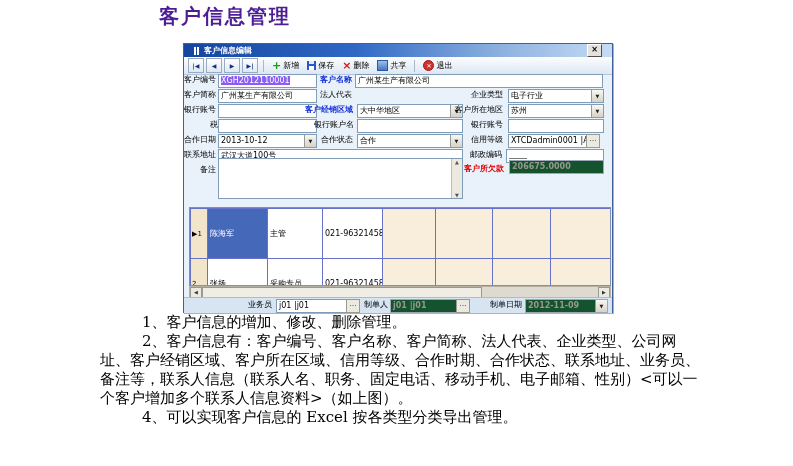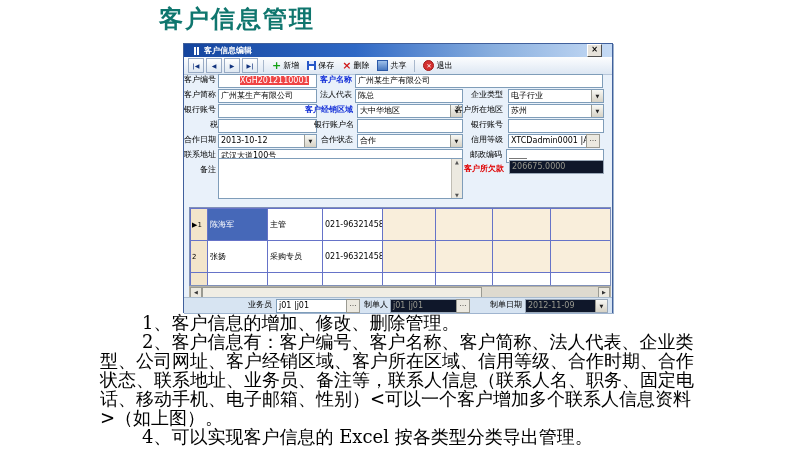--- a/index.html
+++ b/index.html
@@ -1,18 +1,18 @@
 <!DOCTYPE html>
 <html><head>
 <meta charset="utf-8">
 <style>
   html,body{margin:0;padding:0;background:#fff;}
   body{width:793px;height:466px;position:relative;overflow:hidden;font-family:"DejaVu Sans","Liberation Sans",sans-serif;}
 
-  .page-title{position:absolute;left:159px;top:3px;font-size:24px;font-weight:900;color:#0f766e;
+  .page-title{position:absolute;left:159px;top:3px;font-size:20px;font-weight:900;color:#4c1d95;
     font-family:Liberation Mono, monospace;letter-spacing:2px;}
 
   
   .dialog{position:absolute;left:183px;top:43px;width:428px;height:268px;background:#e9f1fa;
     border:1px solid #40609c;box-shadow:1px 1px 0 #9fb4cf;}
   .titlebar{position:absolute;left:0;top:0;right:0;height:13px;
     background:linear-gradient(90deg,#15459e 0%,#2f68c5 40%,#88aede 72%,#c6dbf5 100%);
     color:#fff;font-size:8px;font-weight:bold;display:flex;align-items:center;padding:0 10px;gap:3px;}
   .win-icon{width:7px;height:8px;background:linear-gradient(90deg,#fff 0 2px,rgba(0,0,0,0) 2px 3px,#fff 3px 5px,rgba(0,0,0,0) 5px 7px);}
   .close-btn{margin-left:auto;width:13px;height:11px;background:#e6e2da;border:1px solid #fff;
@@ -34,51 +34,51 @@
   .ic-share{width:9px;height:9px;background:linear-gradient(180deg,#9ec0ea,#4878c0);border:1px solid #2a58a8;}
   .ic-exit{width:9px;height:9px;border-radius:50%;background:#d43030;border:1px solid #a01818;position:relative;}
   .ic-exit::after{content:"✕";position:absolute;left:0;top:0;width:9px;height:9px;color:#fff;font-size:6px;line-height:9px;text-align:center;}
 
   
   .lbl{position:absolute;font-size:8px;color:#000;text-align:right;white-space:nowrap;line-height:12px;}
   .lbl.blue{color:#1430d8;font-weight:bold;}
   .lbl.red{color:#e00000;font-weight:bold;}
   .inp{position:absolute;height:12px;background:#fff;border:1px solid #7f9db9;font-size:8px;line-height:11px;
     padding:0 2px;white-space:nowrap;overflow:hidden;color:#000;}
-  .inp .sel{background:#ef4444;color:#fff;margin-left:19px;}
-  .inp.disabled{background:#0f172a;color:#98988e;border-color:#9aa8b8;}
+  .inp .sel{background:#8b5cf6;color:#fff;}
+  .inp.disabled{background:#14532d;color:#98988e;border-color:#9aa8b8;font-weight:bold;}
   .dd{position:absolute;right:0;top:0;width:11px;height:12px;background:linear-gradient(#f8f8f4,#d6d2c6);
     border-left:1px solid #9a9a92;font-size:5px;text-align:center;line-height:12px;color:#222;}
   .browse-btn{position:absolute;height:12px;background:#ece9e0;border:1px solid #9a9a92;font-size:7px;
     line-height:8px;text-align:center;color:#000;}
   .ul-hint{display:inline-block;width:18px;height:8px;border-bottom:1px solid #777;}
   .textarea{position:absolute;background:#fff;border:1px solid #7f9db9;}
   .va-scroll{position:absolute;right:0;top:0;width:10px;height:100%;background:#ece9e0;border-left:1px solid #c0bdb4;
     display:flex;flex-direction:column;justify-content:space-between;align-items:center;font-size:5px;color:#555;}
 
   
   .grid-wrap{position:absolute;left:5px;top:163px;width:420px;height:77px;border:1px solid #8090b8;background:#edf3fa;overflow:hidden;}
   table.grid{border-collapse:collapse;table-layout:fixed;width:420px;font-size:8px;color:#000;}
   .grid th{background:#f3e5cb;font-weight:normal;height:11px;border:1px solid #6673c8;padding:0;text-align:center;overflow:hidden;}
-  .grid td{height:15px;border:1px solid #6673c8;padding:8px 2px;background:#fff;white-space:nowrap;overflow:hidden;}
+  .grid td{height:15px;border:1px solid #6673c8;padding:17px 2px;background:#fff;white-space:nowrap;overflow:hidden;}
   .grid td.ind{background:#f3e5cb;font-size:7px;padding:0 1px;}
   .grid td.empty{background:#f9eedb;}
   .grid td.selcell{background:#4668b8;color:#fff;}
 
   
   .hscroll{position:absolute;left:5px;top:242px;width:420px;height:11px;background:#dedacf;border:1px solid #b4b0a4;}
   .hs-arrow{position:absolute;top:0;width:10px;height:9px;background:#ece9e0;border:1px solid #9a9a92;
     font-size:5px;line-height:8px;text-align:center;color:#333;}
   .hs-thumb{position:absolute;left:12px;top:0;width:278px;height:9px;background:#f0ede4;border:1px solid #9a9a92;}
 
   .footerbar{position:absolute;left:0;top:253px;width:100%;height:15px;background:#d7e4f2;border-top:1px solid #aabccf;}
 
   
   .notes{position:absolute;left:100px;top:313px;width:606px;font-family:"DejaVu Serif","Liberation Serif",serif;
-    font-size:18px;line-height:19px;color:#000;}
+    font-size:15px;line-height:19px;color:#000;}
   .notes p{margin:0;text-indent:42px;}
 </style>
 </head>
 <body>
 
 <div class="page-title">客户信息管理</div>
 
 <div class="dialog">
 
   <div class="titlebar">
@@ -117,21 +117,20 @@
   </div>
 
   <span class="lbl" style="left:0;top:30px;width:32px">客户编号</span>
   <div class="inp" style="left:34px;top:30px;width:93px"><span class="sel">XGH2012110001</span></div>
   <span class="lbl blue" style="left:136px;top:30px;width:32px">客户名称</span>
   <div class="inp" style="left:171px;top:30px;width:242px"><span>广州某生产有限公司</span></div>
 
   <span class="lbl" style="left:0;top:45px;width:32px">客户简称</span>
   <div class="inp" style="left:34px;top:45px;width:93px"><span>广州某生产有限公司</span></div>
   <span class="lbl" style="left:136px;top:45px;width:32px">法人代表</span>
-  <div class="inp" style="left:171px;top:45px;width:102px"><span>陈总</span></div>
   <span class="lbl" style="left:287px;top:45px;width:32px">企业类型</span>
   <div class="inp" style="left:324px;top:45px;width:90px"><span>电子行业</span><span class="dd">▼</span></div>
 
   <span class="lbl" style="left:0;top:60px;width:32px">银行账号</span>
   <div class="inp" style="left:34px;top:60px;width:93px"></div>
   <span class="lbl blue" style="left:121px;top:60px;width:48px">客户经销区域</span>
   <div class="inp" style="left:173px;top:60px;width:100px"><span>大中华地区</span><span class="dd">▼</span></div>
   <span class="lbl" style="left:271px;top:60px;width:48px">客户所在地区</span>
   <div class="inp" style="left:324px;top:60px;width:90px"><span>苏州</span><span class="dd">▼</span></div>
 

